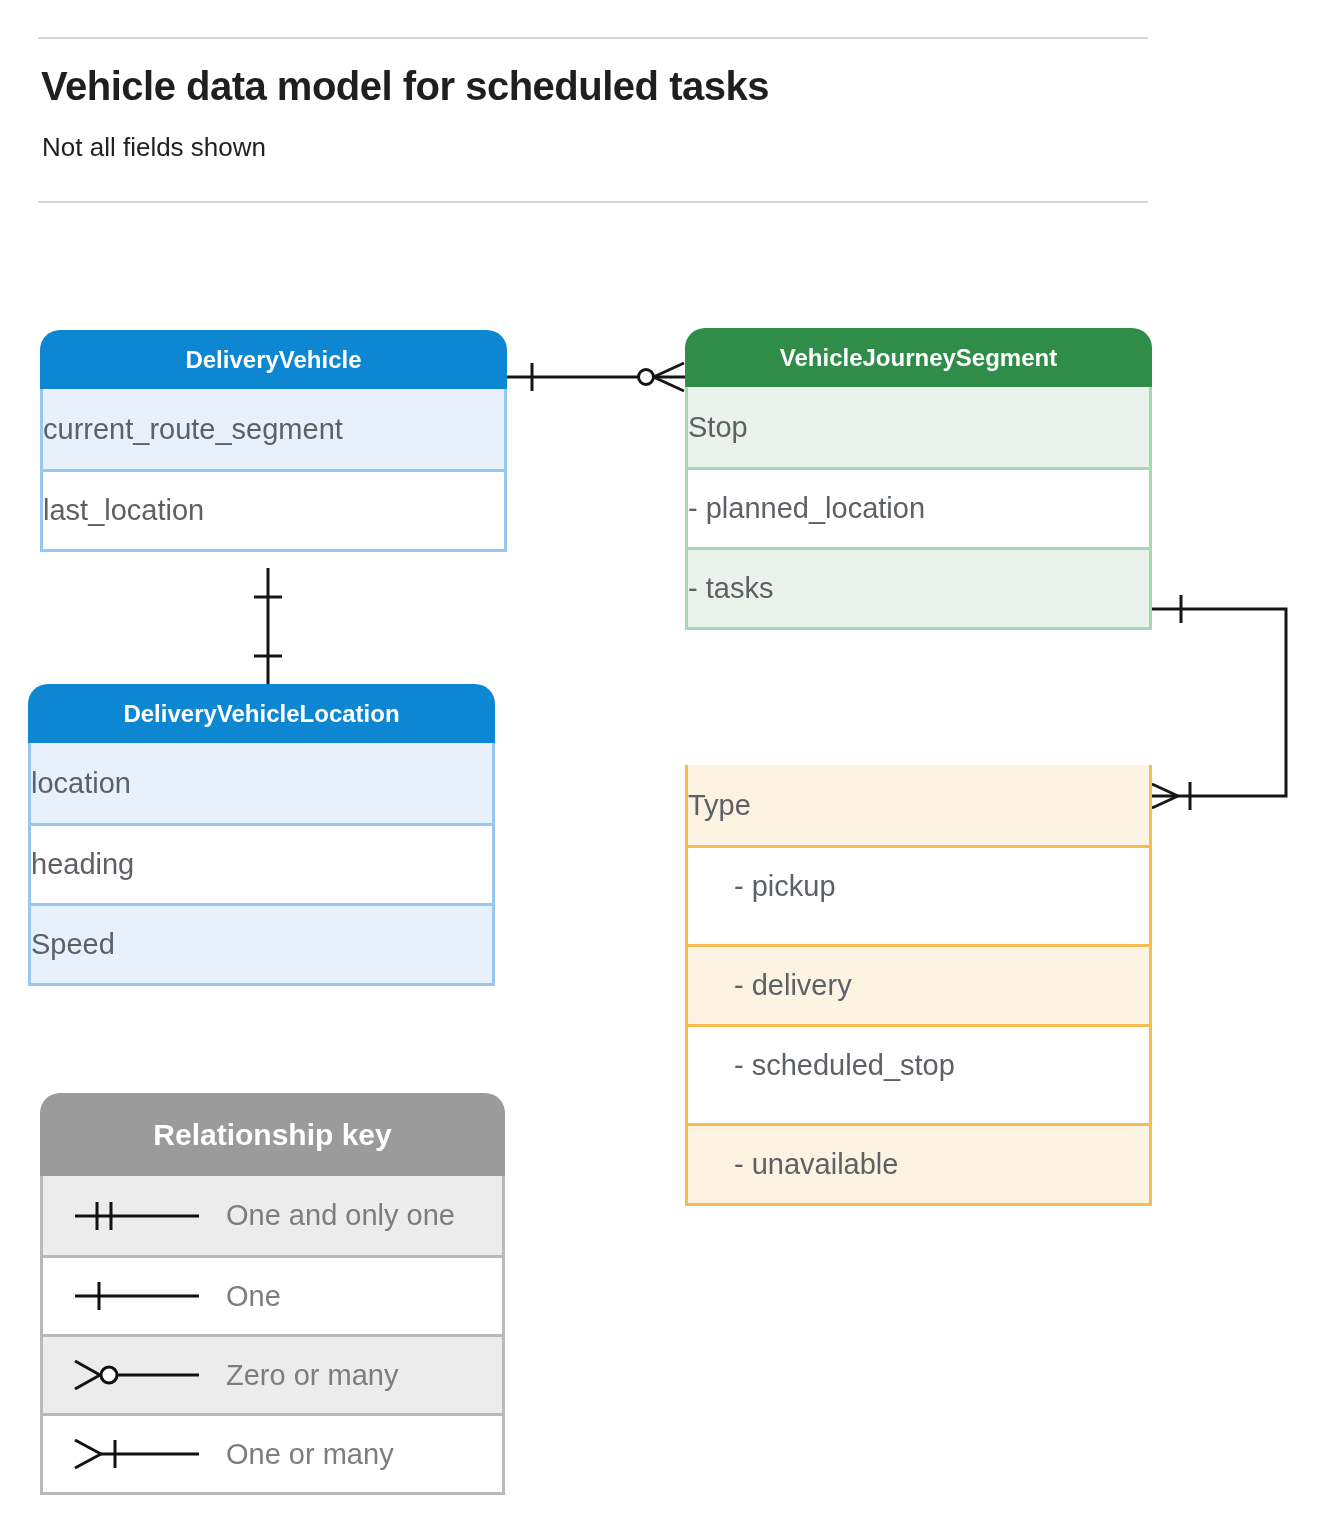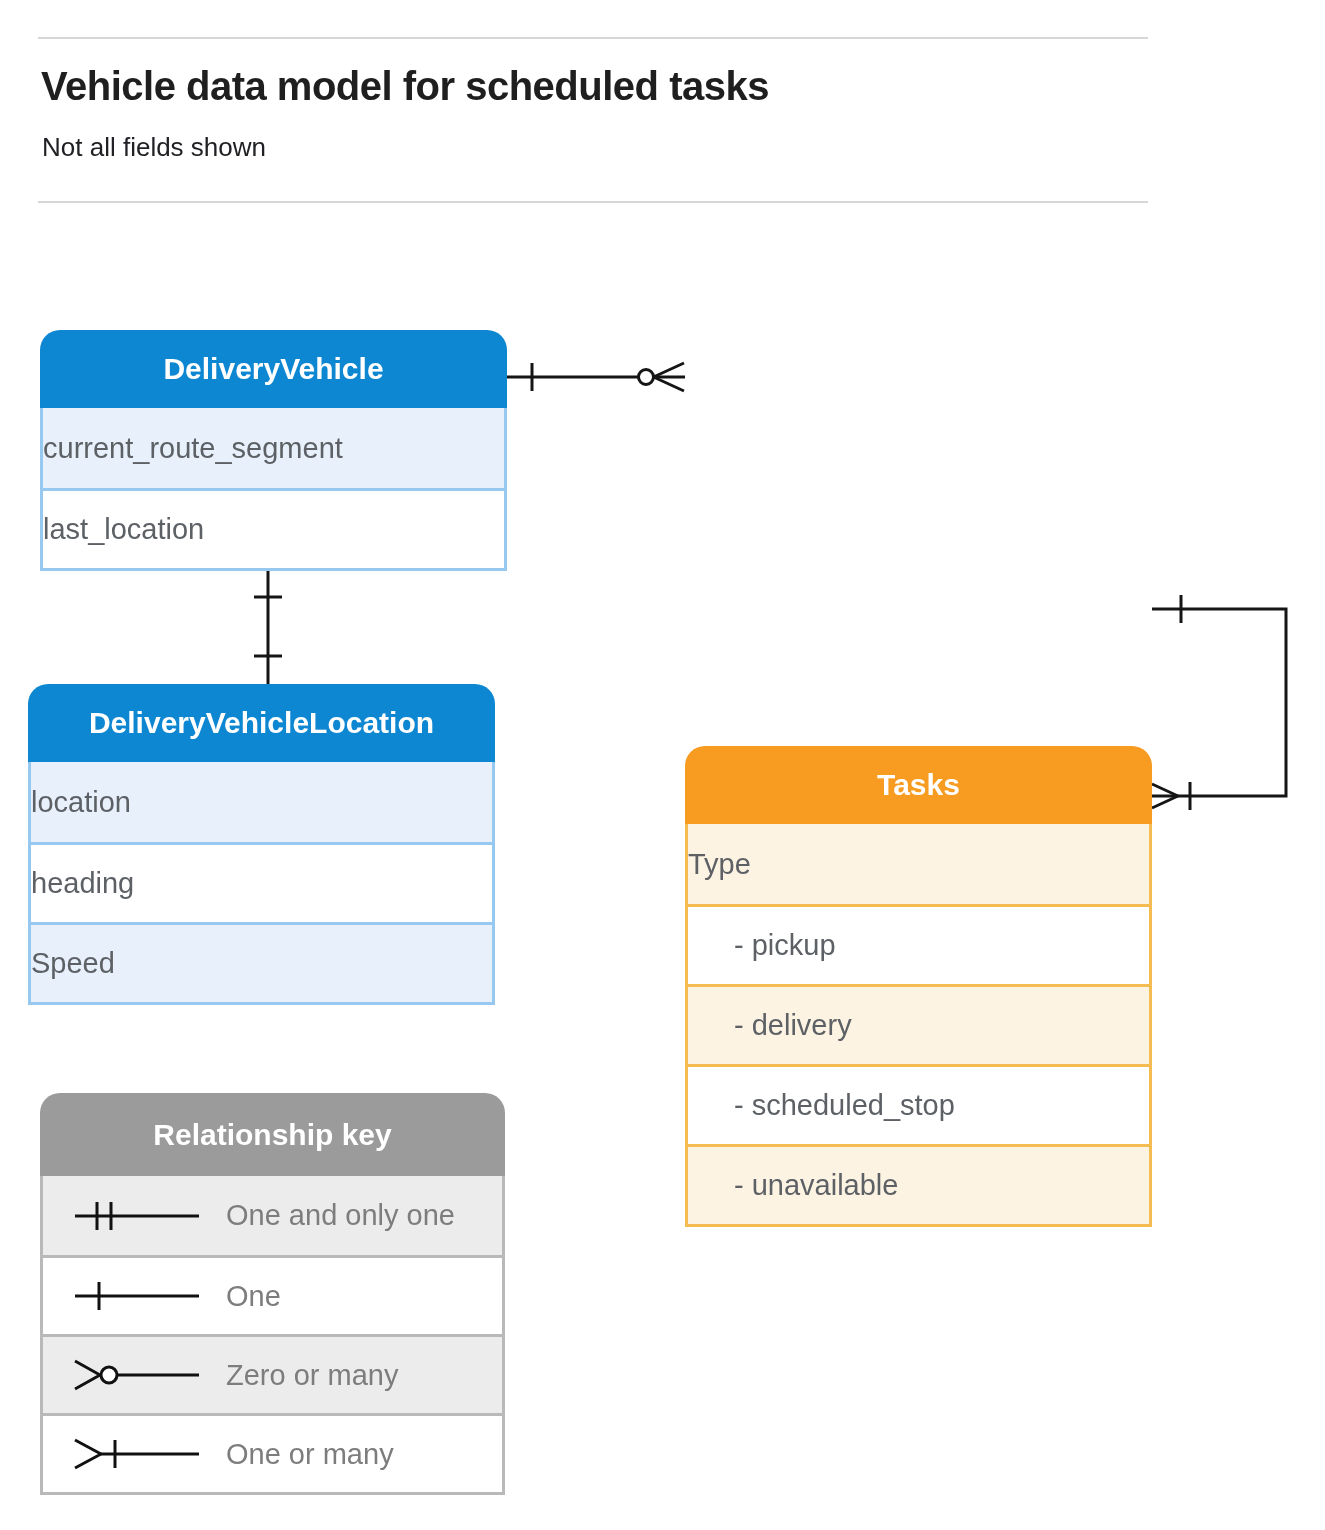--- a/index.html
+++ b/index.html
@@ -8,22 +8,22 @@
 
   .rule { position:absolute; left:38px; width:1110px; height:2px; background:#d6d6d6; }
   #rule-top { top:37px; }
   #rule-bottom { top:201px; }
 
   #page-title { position:absolute; left:41px; top:64px; font-size:40px; font-weight:bold;
                 color:#1f1f1f; letter-spacing:-0.5px; }
   #page-subtitle { position:absolute; left:42px; top:132px; font-size:26px; color:#202124; }
 
   .entity { position:absolute; border-radius:22px 22px 6px 6px; }
-  .entity-header { height:78px; display:flex; align-items:center; justify-content:center;
-                   border-radius:20px 20px 0 0; color:#ffffff; font-size:30px; font-weight:bold; }
+  .entity-header { height:59px; display:flex; align-items:center; justify-content:center;
+                   border-radius:20px 20px 0 0; color:#ffffff; font-size:24px; font-weight:bold; }
   .rows { border-style:solid; border-width:0 3px 3px 3px; }
   .row { height:80px; display:flex; align-items:center; 
          border-top:3px solid transparent; font-size:29px; color:#5d6166; }
   .row:first-child { border-top:none; }
   .row-label { white-space:pre; }
   .row.indent { padding-left:46px; }
 
   
   .theme-blue .entity-header { background:#0e87d2; }
   .theme-blue .rows { border-color:#97c8f0; background:#ffffff; }
@@ -33,21 +33,21 @@
   
   .theme-green .entity-header { background:#2f8c49; }
   .theme-green .rows { border-color:#a9d6b3; background:#ffffff; }
   .theme-green .row { border-top-color:#a9d6b3; }
   .theme-green .row.tint { background:#e9f3ec; }
 
   
   .theme-orange .entity-header { background:#f89b21; }
   .theme-orange .rows { border-color:#f5bd51; background:#ffffff; }
   .theme-orange .row { border-top-color:#f5bd51; }
-  .theme-orange .row.tint { background:#fdf3e2; }
+  .theme-orange .row.tint { background:#fdf3e2;margin-top:19px; }
 
   
   .theme-gray .entity-header { background:#9b9b9b; font-size:30px; }
   .theme-gray .rows { border-color:#b9b9b9; background:#ffffff; }
   .theme-gray .row { border-top-color:#b9b9b9; color:#7d7d7d; }
   .theme-gray .row.tint { background:#ececec; }
 
   #entity-delivery-vehicle          { left:40px;  top:330px; width:467px; }
   #entity-vehicle-journey-segment   { left:685px; top:328px; width:467px; }
   #entity-delivery-vehicle-location { left:28px;  top:684px; width:467px; }
@@ -100,42 +100,55 @@
     <div class="rows">
       <div class="row tint">
         <span class="row-label">current_route_segment</span>
       </div>
       <div class="row">
         <span class="row-label">last_location</span>
       </div>
     </div>
   </div>
 
+  <div class="entity theme-green" id="entity-vehicle-journey-segment">
+    <div class="entity-header">
+      <span>VehicleJourneySegment</span>
+    </div>
+    <div class="rows">
+      <div class="row tint">
+        <span class="row-label">Stop</span>
+      </div>
+      <div class="row">
+        <span class="row-label">- planned_location</span>
+      </div>
+      <div class="row tint">
+        <span class="row-label">- tasks</span>
+      </div>
+    </div>
+  </div>
 
   <div class="entity theme-blue" id="entity-delivery-vehicle-location">
     <div class="entity-header">
       <span>DeliveryVehicleLocation</span>
     </div>
     <div class="rows">
       <div class="row tint">
         <span class="row-label">location</span>
       </div>
       <div class="row">
         <span class="row-label">heading</span>
       </div>
       <div class="row tint">
         <span class="row-label">Speed</span>
       </div>
     </div>
   </div>
 
   <div class="entity theme-orange" id="entity-tasks">
-    <div class="entity-header">
-      <span>Tasks</span>
-    </div>
     <div class="rows">
       <div class="row tint">
         <span class="row-label">Type</span>
       </div>
       <div class="row indent">
         <span class="row-label">- pickup</span>
       </div>
       <div class="row tint indent">
         <span class="row-label">- delivery</span>
       </div>

